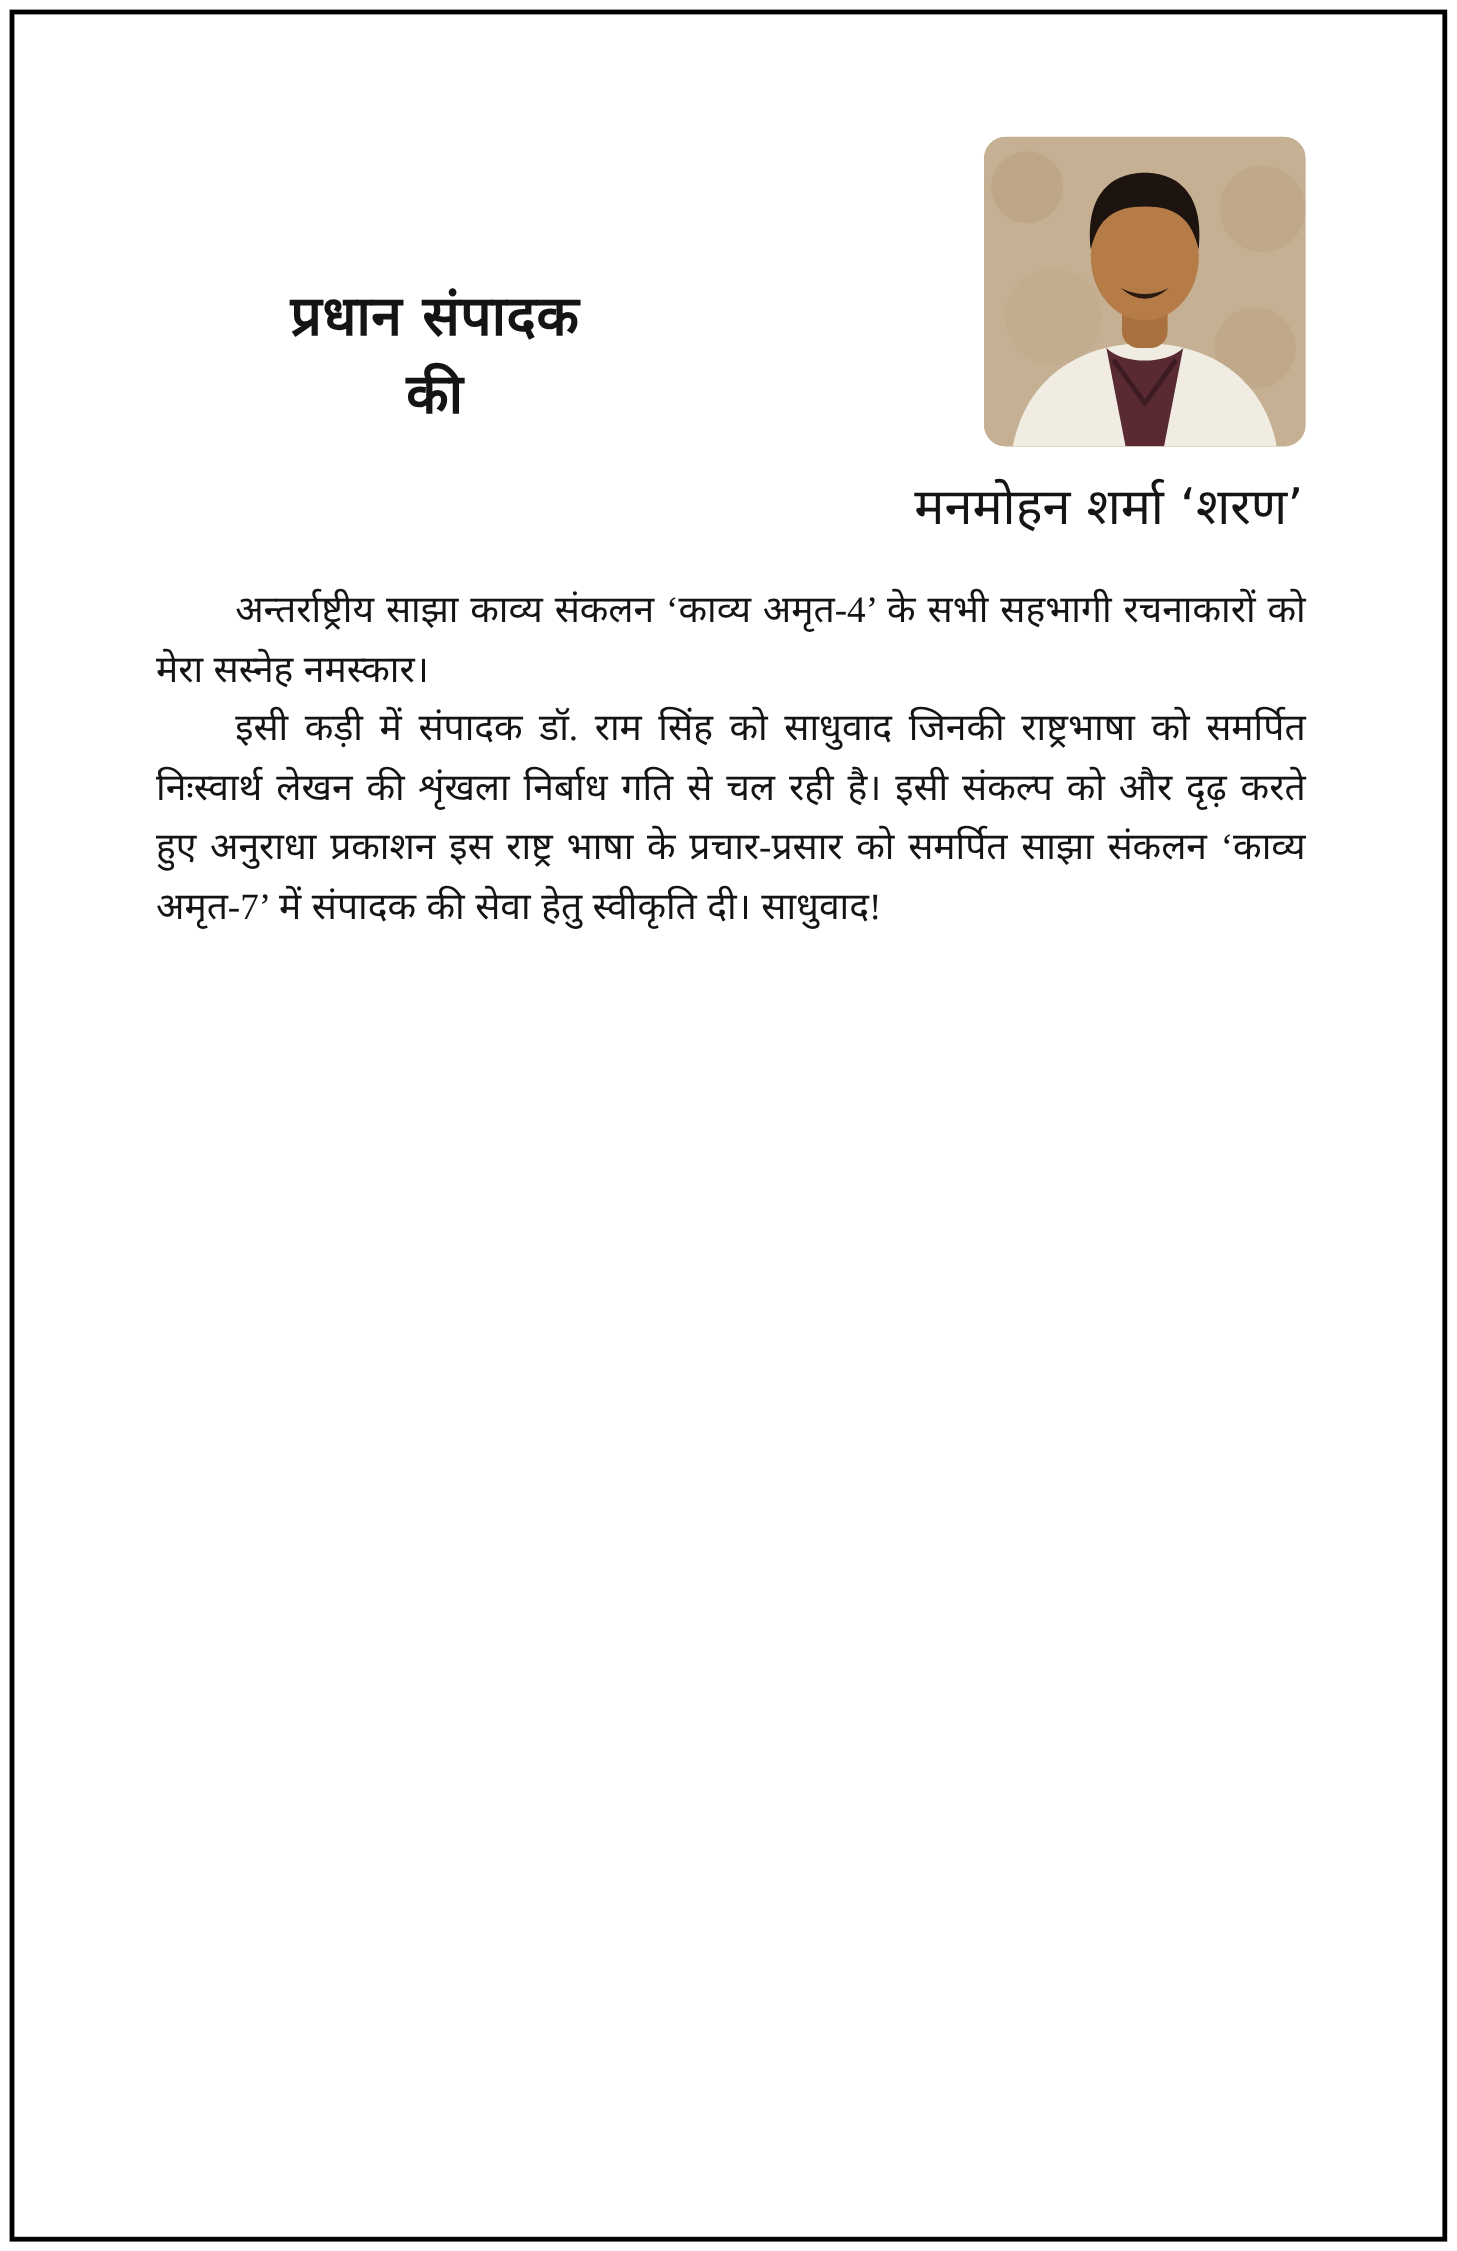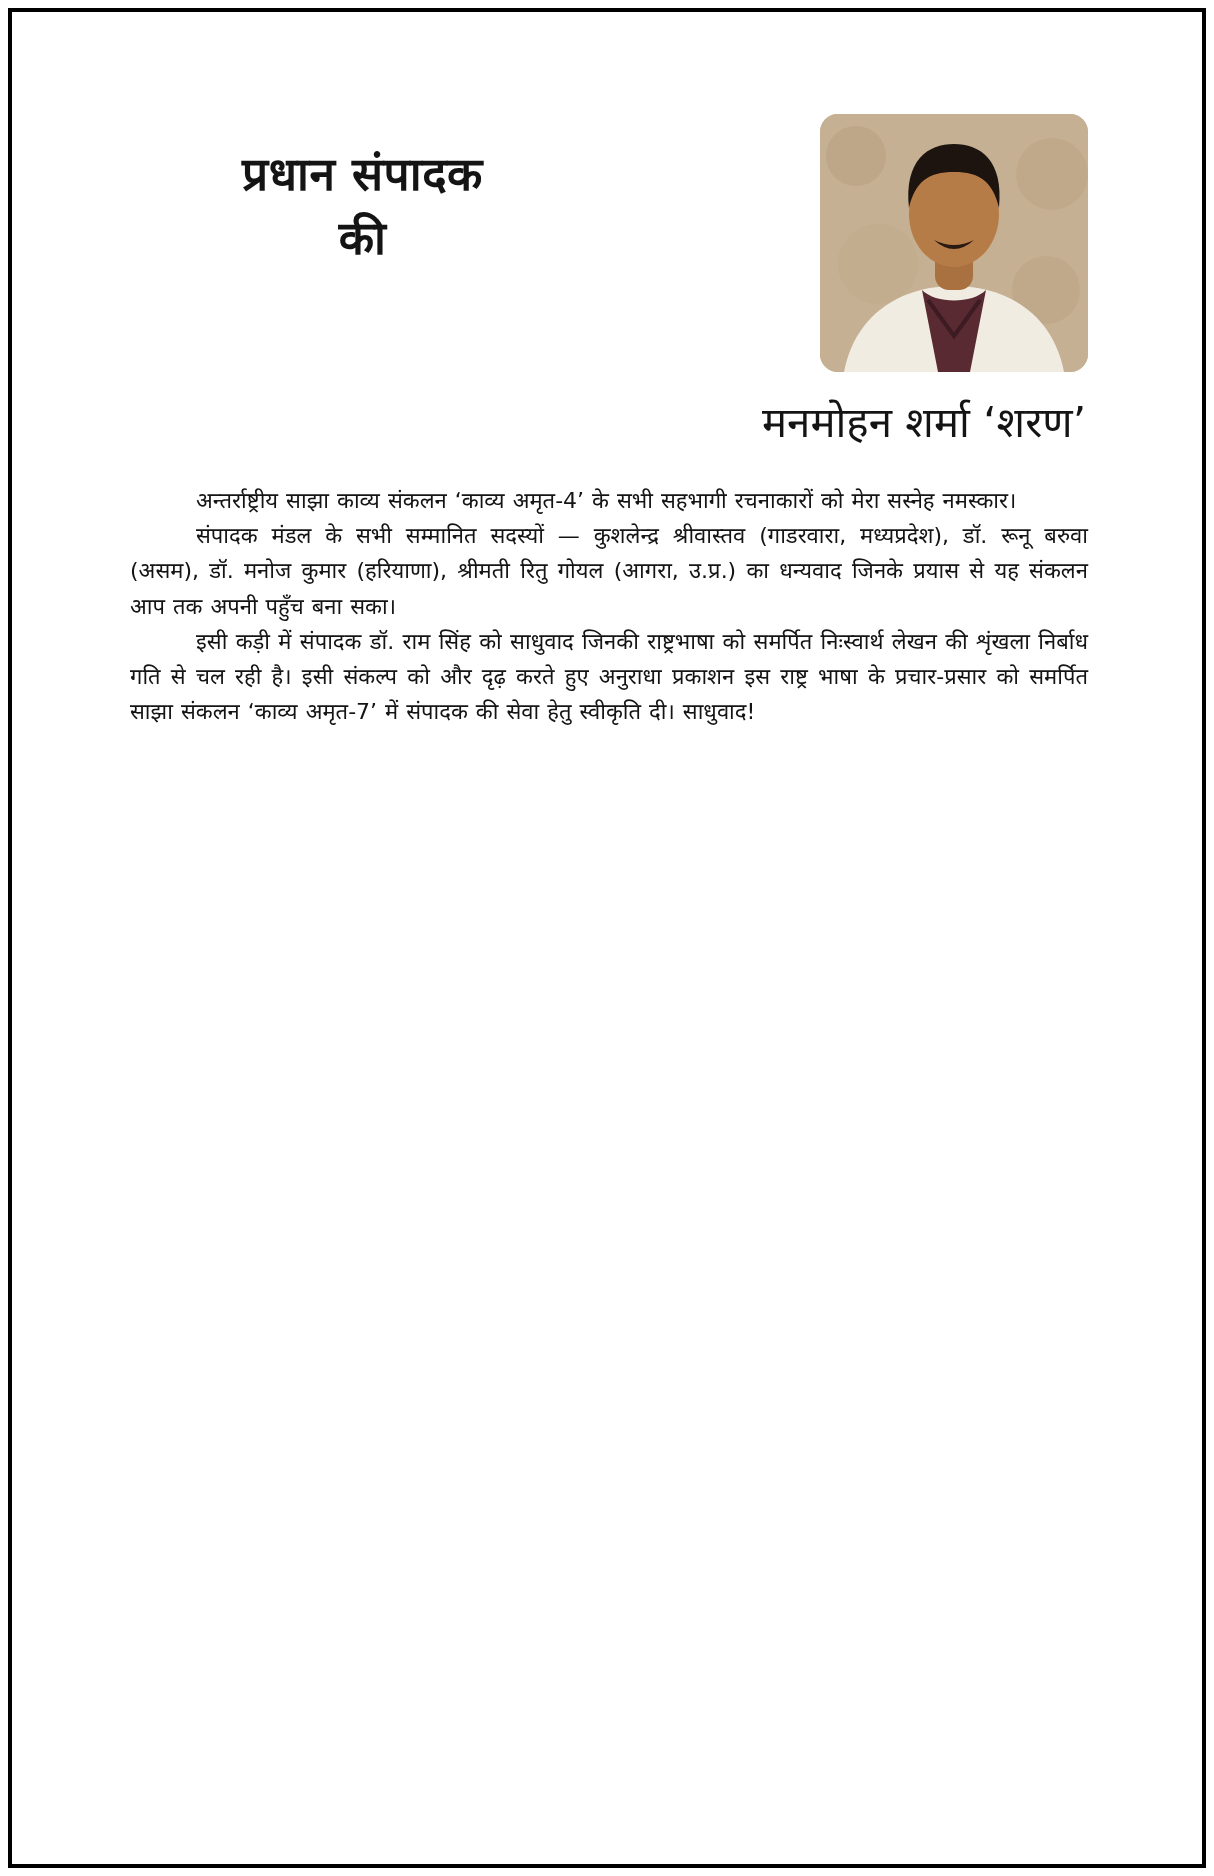--- a/index.html
+++ b/index.html
@@ -25,21 +25,21 @@
     pointer-events: none;
   }
   .content {
     position: absolute;
     top: 100px;
     left: 130px;
     right: 126px;
   }
   .header-row {
     display: flex;
-    align-items: flex-start;
+    align-items: center;
     justify-content: space-between;
   }
   .heading {
     width: 465px;
     margin-top: 42px;
     font-size: 46px;
     font-weight: bold;
     text-align: center;
     line-height: 1.4;
     letter-spacing: 0.5px;
@@ -65,25 +65,26 @@
     font-size: 42px;
     font-weight: normal;
     text-align: center;
     white-space: nowrap;
   }
   .body-text {
     margin-top: 34px;
   }
   .body-text p {
     margin: 0;
-    font-size: 22px;
+    font-size: 31px;
     line-height: 1.6;
     text-align: justify;
     text-indent: 66px;
     word-spacing: 1px;
+    font-family: Liberation Serif, serif;
   }
 </style>
 </head>
 <body>
 
 <div class="page">
   <div class="frame"></div>
 
   <div class="content">
 
@@ -111,18 +112,17 @@
             <path d="M114 126 Q134 136 154 126 Q134 144 114 126 Z" fill="#2a1a12"></path>
           </svg>
         </span>
         <div class="author">मनमोहन शर्मा ‘शरण’</div>
       </div>
 
     </div>
 
     <div class="body-text">
       <p>अन्तर्राष्ट्रीय साझा काव्य संकलन ‘काव्य अमृत-4’ के सभी सहभागी रचनाकारों को मेरा सस्नेह नमस्कार।</p>
-      <p>संपादक मंडल के सभी सम्मानित सदस्यों — कुशलेन्द्र श्रीवास्तव (गाडरवारा, मध्यप्रदेश), डॉ. रूनू बरुवा (असम), डॉ. मनोज कुमार (हरियाणा), श्रीमती रितु गोयल (आगरा, उ.प्र.) का धन्यवाद जिनके प्रयास से यह संकलन आप तक अपनी पहुँच बना सका।</p>
       <p>इसी कड़ी में संपादक डॉ. राम सिंह को साधुवाद जिनकी राष्ट्रभाषा को समर्पित निःस्वार्थ लेखन की शृंखला निर्बाध गति से चल रही है। इसी संकल्प को और दृढ़ करते हुए अनुराधा प्रकाशन इस राष्ट्र भाषा के प्रचार-प्रसार को समर्पित साझा संकलन ‘काव्य अमृत-7’ में संपादक की सेवा हेतु स्वीकृति दी। साधुवाद!</p>
     </div>
 
   </div>
 </div>
 
 </body></html>

